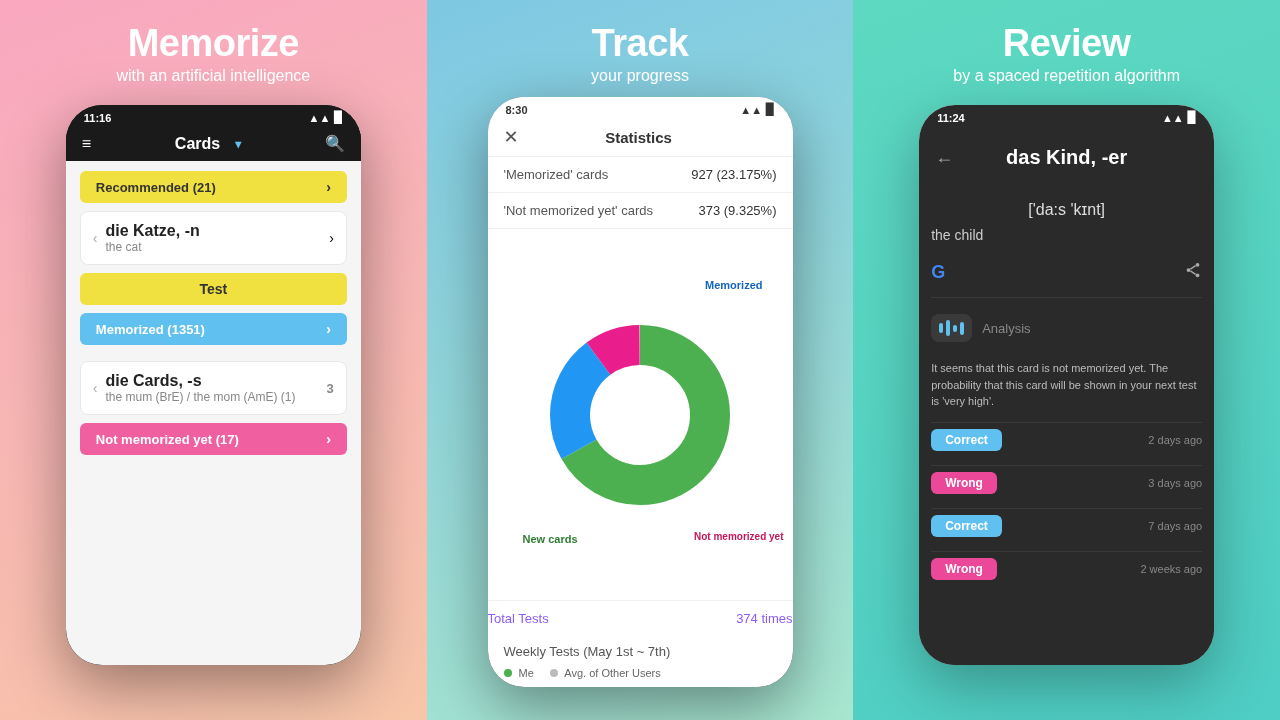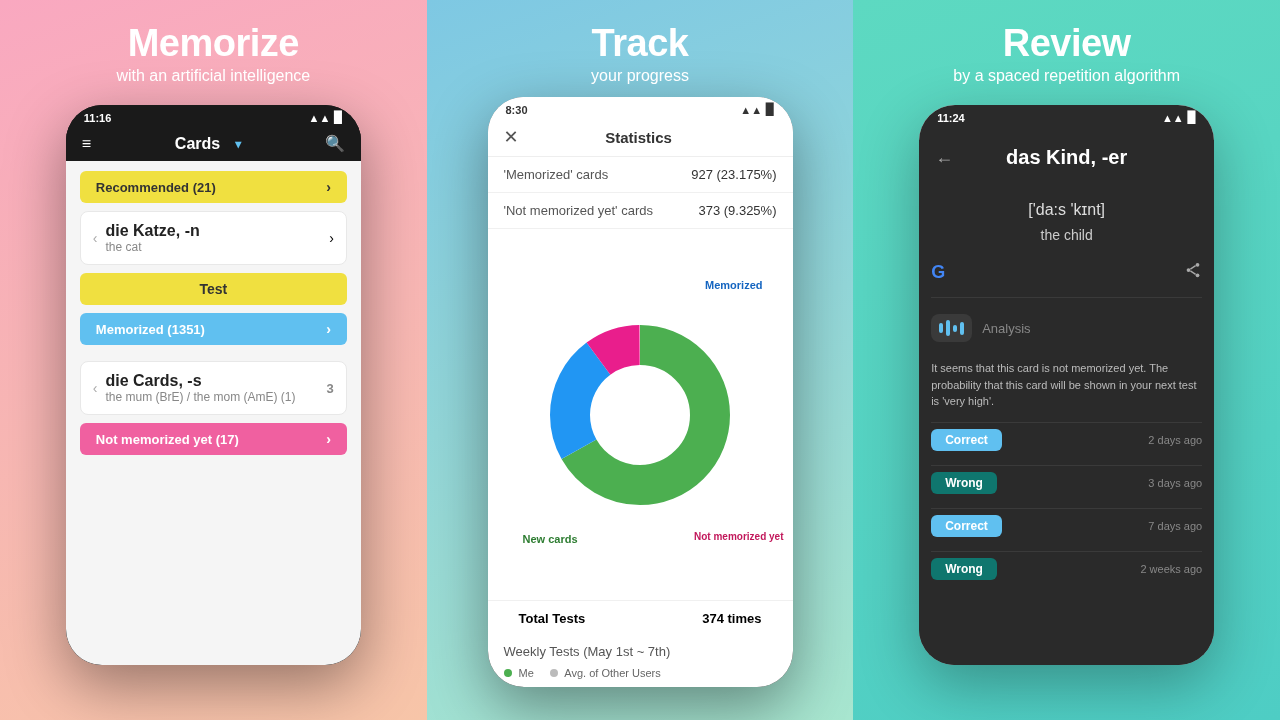--- a/index.html
+++ b/index.html
@@ -265,25 +265,24 @@
     }
 
     .donut-svg {
       width: 200px;
       height: 200px;
     }
 
     .total-tests-row {
       display: flex;
       justify-content: space-between;
-      padding: 10px 31px;
+      padding: 10px 0;
       border-top: 1px solid #f0f0f0;
       font-size: 13px;
-      color: #000000;
-      font-weight: bold;
+      color: #8b5cf6;
     }
 
     .weekly-tests-row {
       padding: 8px 16px 4px;
       font-size: 13px;
       font-weight: 500;
       color: #555;
     }
 
     .legend-row {
@@ -320,21 +319,20 @@
 
     .phonetic {
       color: #ddd;
       font-size: 16px;
       text-align: center;
     }
 
     .translation-text {
       color: #ccc;
       font-size: 14px;
-      text-align: center;
       padding-bottom: 6px;
     }
 
     .google-row {
       display: flex;
       justify-content: space-between;
       align-items: center;
       padding: 4px 0;
     }
 
@@ -394,21 +392,21 @@
     .correct-badge {
       background: #60c0f0;
       color: white;
       border-radius: 6px;
       padding: 4px 14px;
       font-size: 12px;
       font-weight: 600;
     }
 
     .wrong-badge {
-      background: #0f766e;
+      background: #ec4899;
       color: white;
       border-radius: 6px;
       padding: 4px 14px;
       font-size: 12px;
       font-weight: 600;
     }
 
     .time-ago {
       color: #888;
       font-size: 11px;

